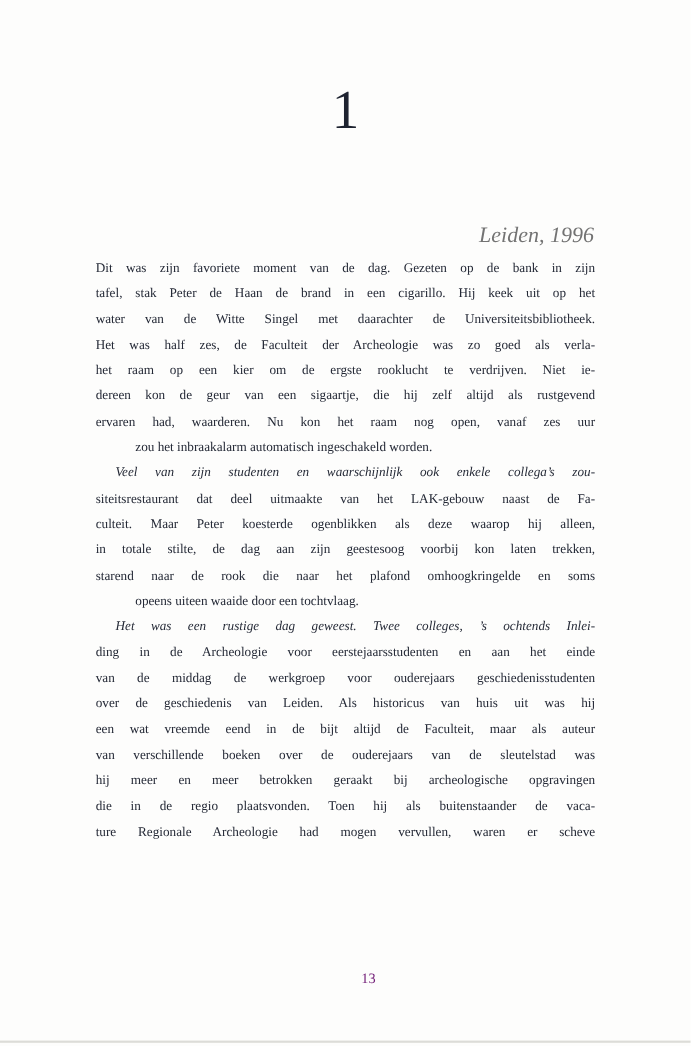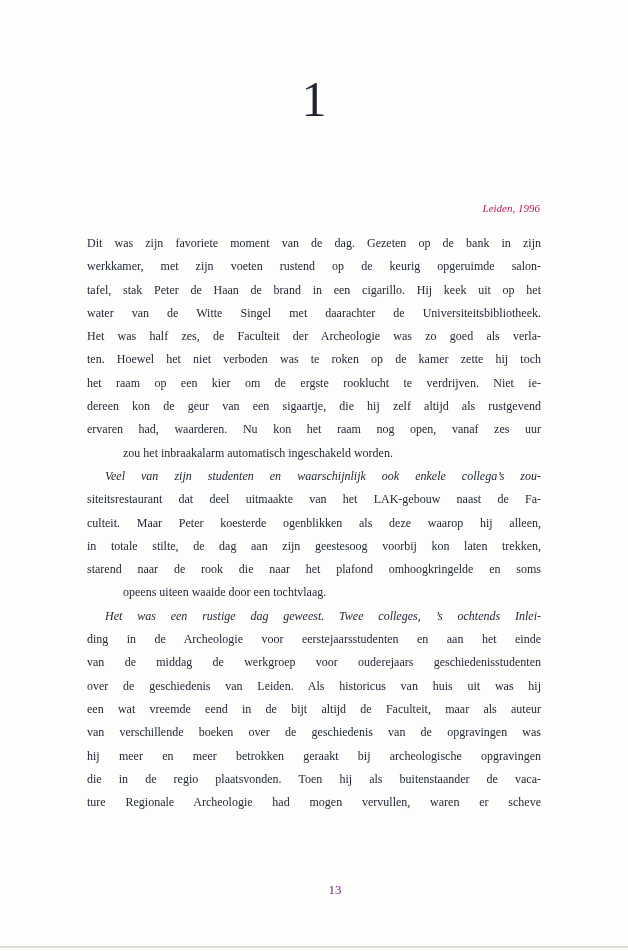--- a/index.html
+++ b/index.html
@@ -26,23 +26,23 @@
     line-height: 1;
     font-weight: normal;
     color: #1e2330;
     margin: 0;
   }
   .dateline {
     position: absolute;
     top: 201px;
     right: 88px;
     font-style: italic;
-    font-size: 11px;
+    font-size: 20px;
     line-height: 1.3;
-    color: #be185d;
+    color: #737373;
   }
   .body-text {
     position: absolute;
     top: 232px;
     left: 87px;
     width: 454px;
     font-size: 12px;
     line-height: 23.3px;
   }
   .bodyline {
@@ -80,41 +80,39 @@
 </head>
 <body>
 
 <div class="page">
   <h1 class="chapter-number">1</h1>
 
   <div class="dateline">Leiden, 1996</div>
 
   <div class="body-text" id="body-text">
       <div class="bodyline">Dit was zijn favoriete moment van de dag. Gezeten op de bank in zijn</div>
-      <div class="bodyline">werkkamer, met zijn voeten rustend op de keurig opgeruimde salon-</div>
       <div class="bodyline">tafel, stak Peter de Haan de brand in een cigarillo. Hij keek uit op het</div>
       <div class="bodyline">water van de Witte Singel met daarachter de Universiteitsbibliotheek.</div>
       <div class="bodyline">Het was half zes, de Faculteit der Archeologie was zo goed als verla-</div>
-      <div class="bodyline">ten. Hoewel het niet verboden was te roken op de kamer zette hij toch</div>
       <div class="bodyline">het raam op een kier om de ergste rooklucht te verdrijven. Niet ie-</div>
       <div class="bodyline">dereen kon de geur van een sigaartje, die hij zelf altijd als rustgevend</div>
       <div class="bodyline">ervaren had, waarderen. Nu kon het raam nog open, vanaf zes uur</div>
       <div class="bodyline lastline">zou het inbraakalarm automatisch ingeschakeld worden.</div>
       <div class="bodyline indent">Veel van zijn studenten en waarschijnlijk ook enkele collega’s zou-</div>
       <div class="bodyline">siteitsrestaurant dat deel uitmaakte van het LAK-gebouw naast de Fa-</div>
       <div class="bodyline">culteit. Maar Peter koesterde ogenblikken als deze waarop hij alleen,</div>
       <div class="bodyline">in totale stilte, de dag aan zijn geestesoog voorbij kon laten trekken,</div>
       <div class="bodyline">starend naar de rook die naar het plafond omhoogkringelde en soms</div>
       <div class="bodyline lastline">opeens uiteen waaide door een tochtvlaag.</div>
       <div class="bodyline indent">Het was een rustige dag geweest. Twee colleges, ’s ochtends Inlei-</div>
       <div class="bodyline">ding in de Archeologie voor eerstejaarsstudenten en aan het einde</div>
       <div class="bodyline">van de middag de werkgroep voor ouderejaars geschiedenisstudenten</div>
       <div class="bodyline">over de geschiedenis van Leiden. Als historicus van huis uit was hij</div>
       <div class="bodyline">een wat vreemde eend in de bijt altijd de Faculteit, maar als auteur</div>
-      <div class="bodyline">van verschillende boeken over de geschiedenis van de opgravingen was</div>
+      <div class="bodyline">van verschillende boeken over de ouderejaars van de sleutelstad was</div>
       <div class="bodyline">hij meer en meer betrokken geraakt bij archeologische opgravingen</div>
       <div class="bodyline">die in de regio plaatsvonden. Toen hij als buitenstaander de vaca-</div>
       <div class="bodyline">ture Regionale Archeologie had mogen vervullen, waren er scheve</div>
     </div>
 
   <div class="page-number">13</div>
 
   <div class="bottom-edge"></div>
 </div>
 

